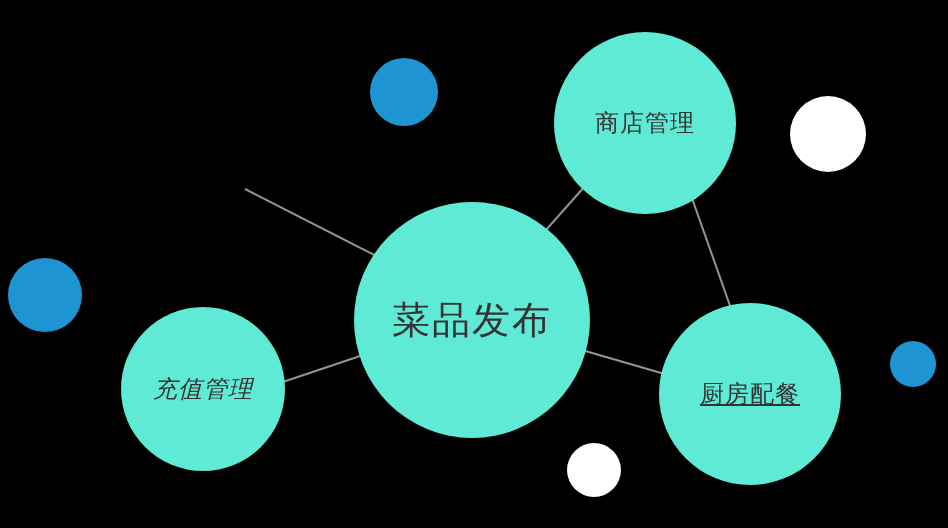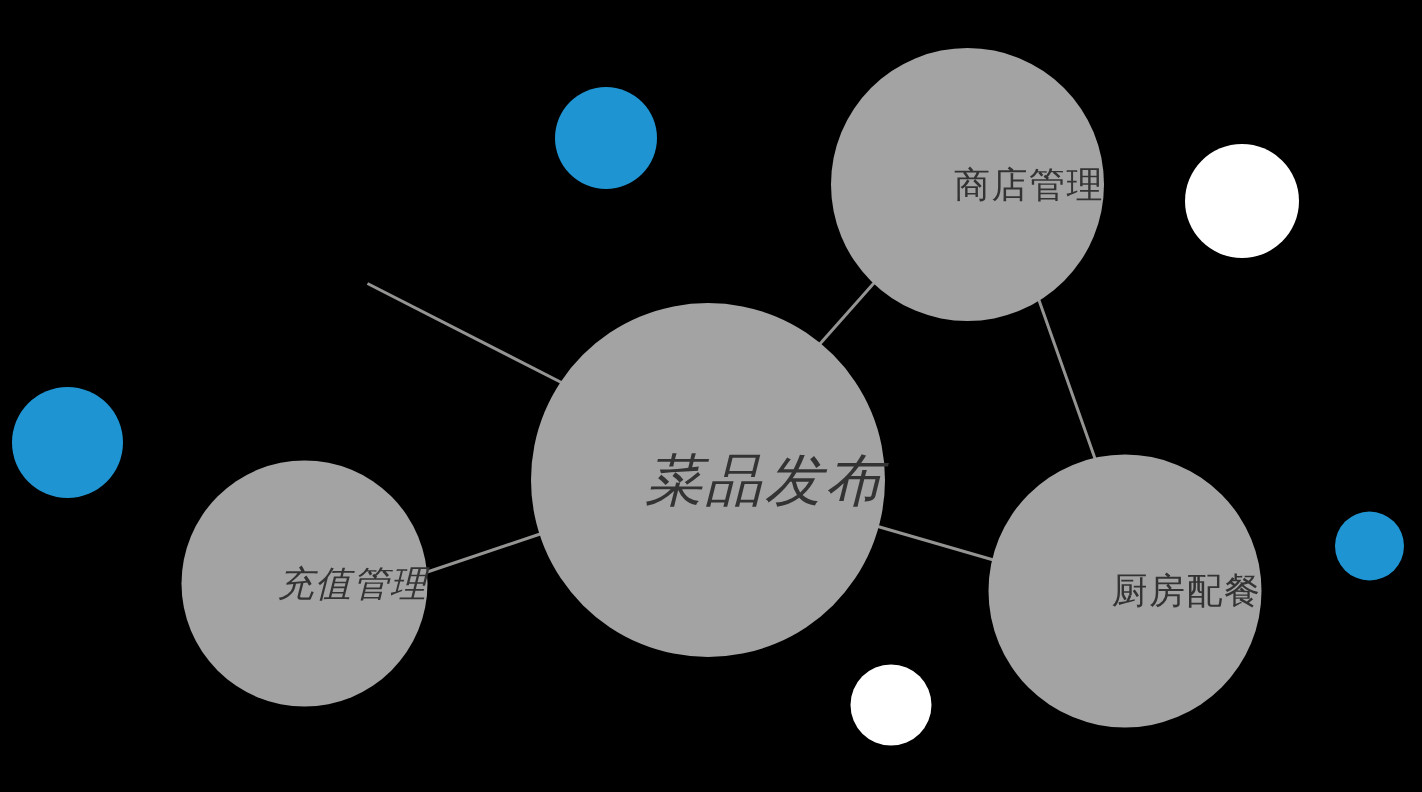--- a/index.html
+++ b/index.html
@@ -22,38 +22,38 @@
     width: 948px;
     height: 528px;
   }
   .connectors line {
     stroke: #949492;
     stroke-width: 2;
   }
   .bubble {
     position: absolute;
     border-radius: 50%;
-    background: #a3a3a3;
+    background: #5eead4;
     display: flex;
     align-items: center;
-    justify-content: flex-end;
+    justify-content: center;
     color: #333333;
     text-align: center;
   }
   .bubble span {
     letter-spacing: 1px;
     white-space: nowrap;
   }
   
   .node-center   { left: 354px; top: 202px; width: 236px; height: 236px; }
-  .node-center span { font-size: 38px; letter-spacing: 2px; font-weight: 500; font-style: italic; }
+  .node-center span { font-size: 38px; letter-spacing: 2px; font-weight: 500; }
   .node-personnel{ left: 130px; top:  74px; width: 150px; height: 150px; }
   .node-store    { left: 554px; top:  32px; width: 182px; height: 182px; }
   .node-recharge { left: 121px; top: 307px; width: 164px; height: 164px; font-style: italic; }
-  .node-kitchen  { left: 659px; top: 303px; width: 182px; height: 182px; }
+  .node-kitchen  { left: 659px; top: 303px; width: 182px; height: 182px; text-decoration: underline; }
   .node-personnel span, .node-store span, .node-recharge span, .node-kitchen span {
     font-size: 24px;
   }
   
   .decor {
     position: absolute;
     border-radius: 50%;
   }
   .decor-blue  { background: #1e95d2; }
   .decor-white { background: #ffffff; }

